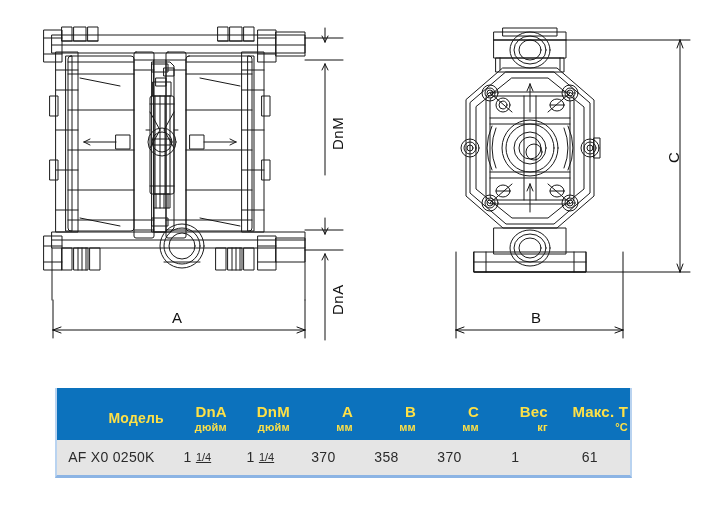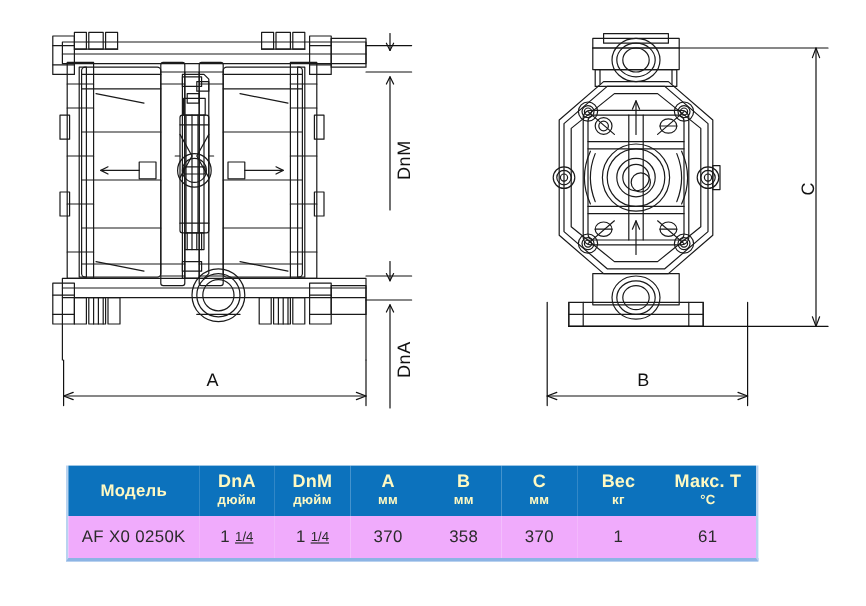--- a/index.html
+++ b/index.html
@@ -62,24 +62,24 @@
     left: 55px;
     top: 388px;
     width: 577px;
     border-collapse: collapse;
     table-layout: fixed;
   }
   .spec-table thead tr {
     background: #0c72bd;
   }
   .spec-table th {
-    color: #fef9c3;
+    color: #fde047;
     font-weight: bold;
-    padding: 6px 2px 7px 2px;
-    text-align: center;
+    padding: 16px 2px 7px 2px;
+    text-align: right;
     vertical-align: middle;
     border: none;
     font-size: 14px;
     line-height: 1.05;
   }
   .spec-table th .unit {
     display: block;
     font-size: 11px;
     font-weight: bold;
     margin-top: 2px;
@@ -87,21 +87,21 @@
   }
   .spec-table th .main {
     display: block;
     font-size: 15px;
     letter-spacing: 0.2px;
   }
   .spec-table th.model-col .main {
     font-size: 14px;
   }
   .spec-table tbody tr {
-    background: #f0abfc;
+    background: #e5e5e5;
   }
   .spec-table tbody td {
     text-align: center;
     vertical-align: middle;
     font-size: 14px;
     color: #2b2b2b;
     padding: 9px 2px 10px 2px;
     border: none;
     letter-spacing: 0.3px;
   }

